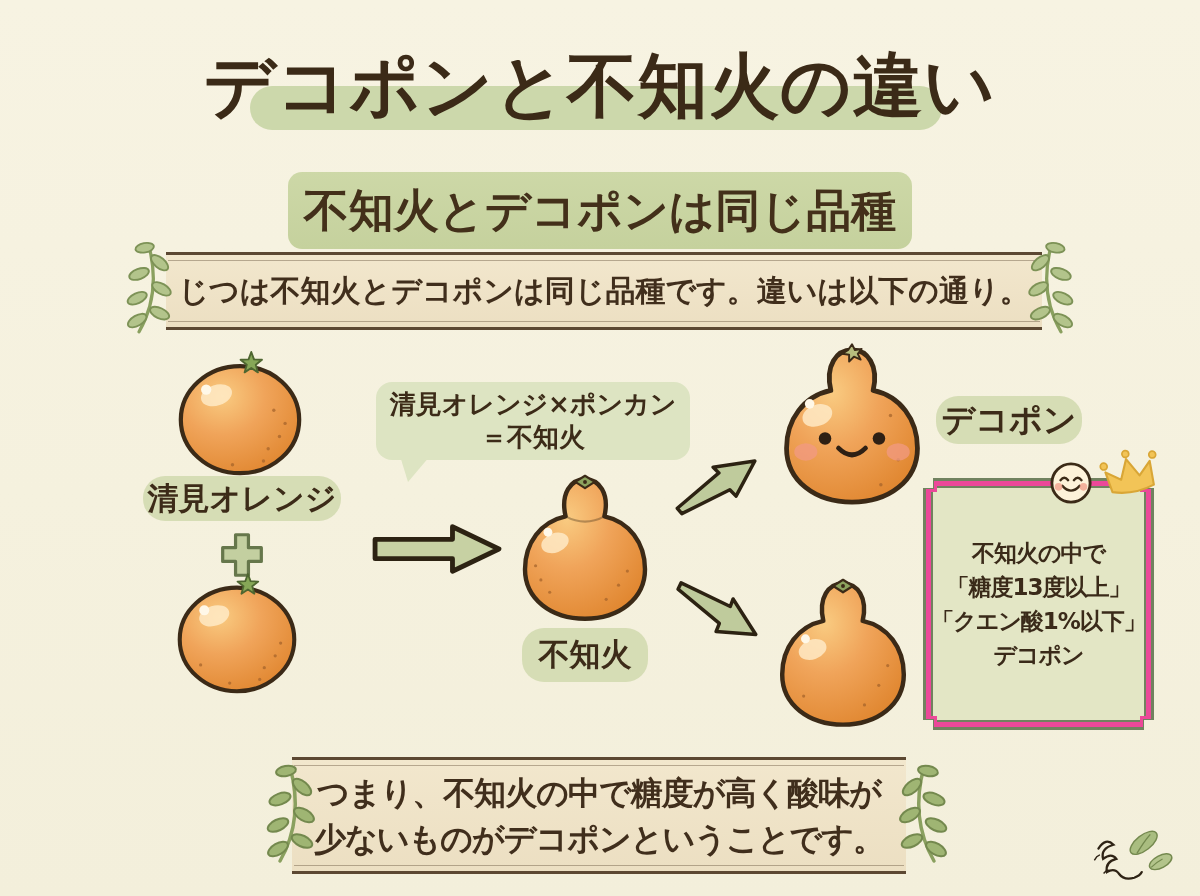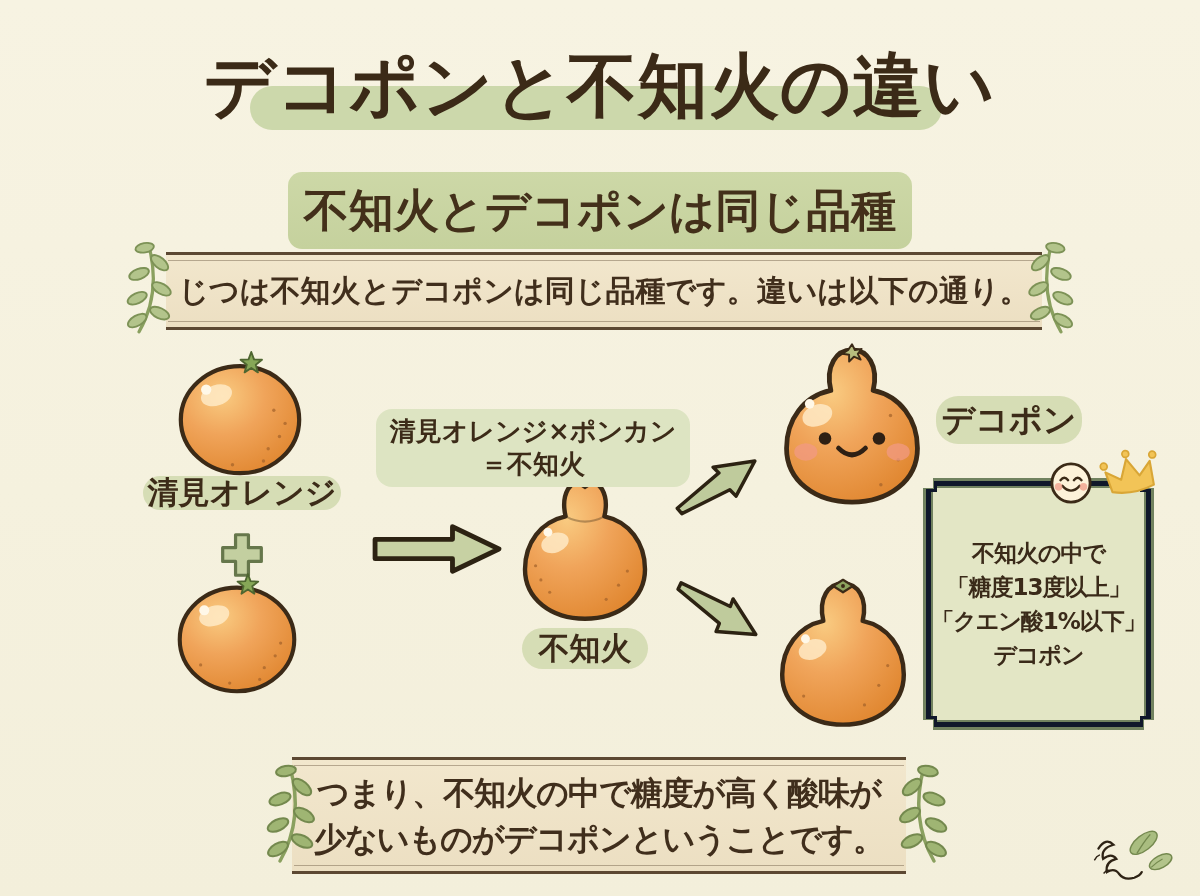--- a/index.html
+++ b/index.html
@@ -38,30 +38,30 @@
     font-size:32px; line-height:46px; letter-spacing:-1px; white-space:nowrap;text-align:right; }
 
   
   .pill { background:#d6ddb5; border-radius:22px; display:flex; align-items:center;
     justify-content:center; font-weight:bold; color:#3c2b18; white-space:nowrap; z-index:3; }
 
   
   .speech-bubble { left:376px; top:382px; width:314px; height:78px;
     background:#dde4c2; border-radius:16px; display:flex; flex-direction:column;
     align-items:center; justify-content:center; z-index:2;
-    font-size:26px; font-weight:bold; color:#3c2b18; line-height:33px;margin-top:27px; }
+    font-size:26px; font-weight:bold; color:#3c2b18; line-height:33px; }
   .bubble-tail { left:398px; top:456px; width:34px; height:26px; z-index:2; }
 
   
   .cert-outer { left:923px; top:478px; width:231px; height:252px;
     background:#71825f; padding:3px;
     clip-path:polygon(0 10px,10px 10px,10px 0,calc(100% - 10px) 0,calc(100% - 10px) 10px,100% 10px,
       100% calc(100% - 10px),calc(100% - 10px) calc(100% - 10px),calc(100% - 10px) 100%,
       10px 100%,10px calc(100% - 10px),0 calc(100% - 10px)); }
-  .cert-mid { width:100%; height:100%; background:#0f172a; padding:5px;
+  .cert-mid { width:100%; height:100%; background:#ec4899; padding:5px;
     clip-path:polygon(0 8px,8px 8px,8px 0,calc(100% - 8px) 0,calc(100% - 8px) 8px,100% 8px,
       100% calc(100% - 8px),calc(100% - 8px) calc(100% - 8px),calc(100% - 8px) 100%,
       8px 100%,8px calc(100% - 8px),0 calc(100% - 8px)); }
   .cert-inner { width:100%; height:100%; background:#e3e6c5; border:2px solid #71825f;
     display:flex; flex-direction:column; align-items:center; justify-content:center;
     clip-path:polygon(0 6px,6px 6px,6px 0,calc(100% - 6px) 0,calc(100% - 6px) 6px,100% 6px,
       100% calc(100% - 6px),calc(100% - 6px) calc(100% - 6px),calc(100% - 6px) 100%,
       6px 100%,6px calc(100% - 6px),0 calc(100% - 6px)); }
   .cert-line { font-size:23px; font-weight:bold; color:#3a2a19; line-height:34px;
     white-space:nowrap; letter-spacing:-1px; }
@@ -133,21 +133,21 @@
         <circle cx="100" cy="103" r="1.8"></circle>
           <circle cx="112" cy="90" r="1.8"></circle>
         <circle cx="95" cy="116" r="1.8"></circle>
           <circle cx="62" cy="120" r="1.8"></circle>
         <circle cx="118" cy="76" r="1.8"></circle>
           <circle cx="106" cy="62" r="1.8"></circle>
       </g>
       <polygon points="82,0 84.9,7.9 93.4,8.3 86.8,13.5 89.1,21.7 82,17 74.9,21.7 77.2,13.5 70.6,8.3 79.1,7.9" fill="#86a757" stroke="#4e6630" stroke-width="2" stroke-linejoin="round"></polygon>
     </svg>
   </div>
-  <div class="abs pill" style="left:143px;top:476px;width:198px;height:34px;font-size:31px">清見オレンジ</div>
+  <div class="abs pill" style="left:143px;top:476px;width:198px;height:45px;font-size:31px">清見オレンジ</div>
 
   <div class="abs" style="left:219px;top:531px;width:46px;height:48px">
     <svg viewBox="0 0 50 52">
       <path d="M18,4 h14 v14 h14 v15 h-14 v15 h-14 v-15 h-14 v-15 h14 z" fill="#c3cfa0" stroke="#66774b" stroke-width="3.5" stroke-linejoin="round"></path>
     </svg>
   </div>
 
   <div class="abs" style="left:170px;top:574px;width:134px;height:120px">
     <svg viewBox="0 0 140 132">
       <ellipse cx="70" cy="72" rx="63" ry="57" fill="url(#gradOrange)" stroke="#3b2a17" stroke-width="4.5"></ellipse>
@@ -193,21 +193,21 @@
           <circle cx="40" cy="134" r="1.8"></circle>
         <circle cx="118" cy="126" r="1.8"></circle>
           <circle cx="128" cy="110" r="1.8"></circle>
         <circle cx="104" cy="142" r="1.8"></circle>
           <circle cx="24" cy="104" r="1.8"></circle>
       </g>
       <path d="M80,2 L91,9 L80,16 L69,9 Z" fill="#8ca35e" stroke="#3b2a17" stroke-width="2.5" stroke-linejoin="round"></path>
       <circle cx="80" cy="9" r="2.2" fill="#3b2a17"></circle>
     </svg>
   </div>
-  <div class="abs pill" style="left:522px;top:628px;width:126px;height:41px;font-size:31px">不知火</div>
+  <div class="abs pill" style="left:522px;top:628px;width:126px;height:54px;font-size:31px">不知火</div>
 
   <div class="abs rot-neg" style="left:670px;top:455px;width:96px;height:62px">
     <svg viewBox="0 0 110 46">
       <polygon points="2,19 64,11 62,2 106,22 66,44 64,34 3,27" fill="#bfcb9c" stroke="#2c2212" stroke-width="4" stroke-linejoin="round"></polygon>
     </svg>
   </div>
   <div class="abs rot-pos" style="left:670px;top:580px;width:96px;height:62px">
     <svg viewBox="0 0 110 46">
       <polygon points="2,19 64,11 62,2 106,22 66,44 64,34 3,27" fill="#bfcb9c" stroke="#2c2212" stroke-width="4" stroke-linejoin="round"></polygon>
     </svg>

